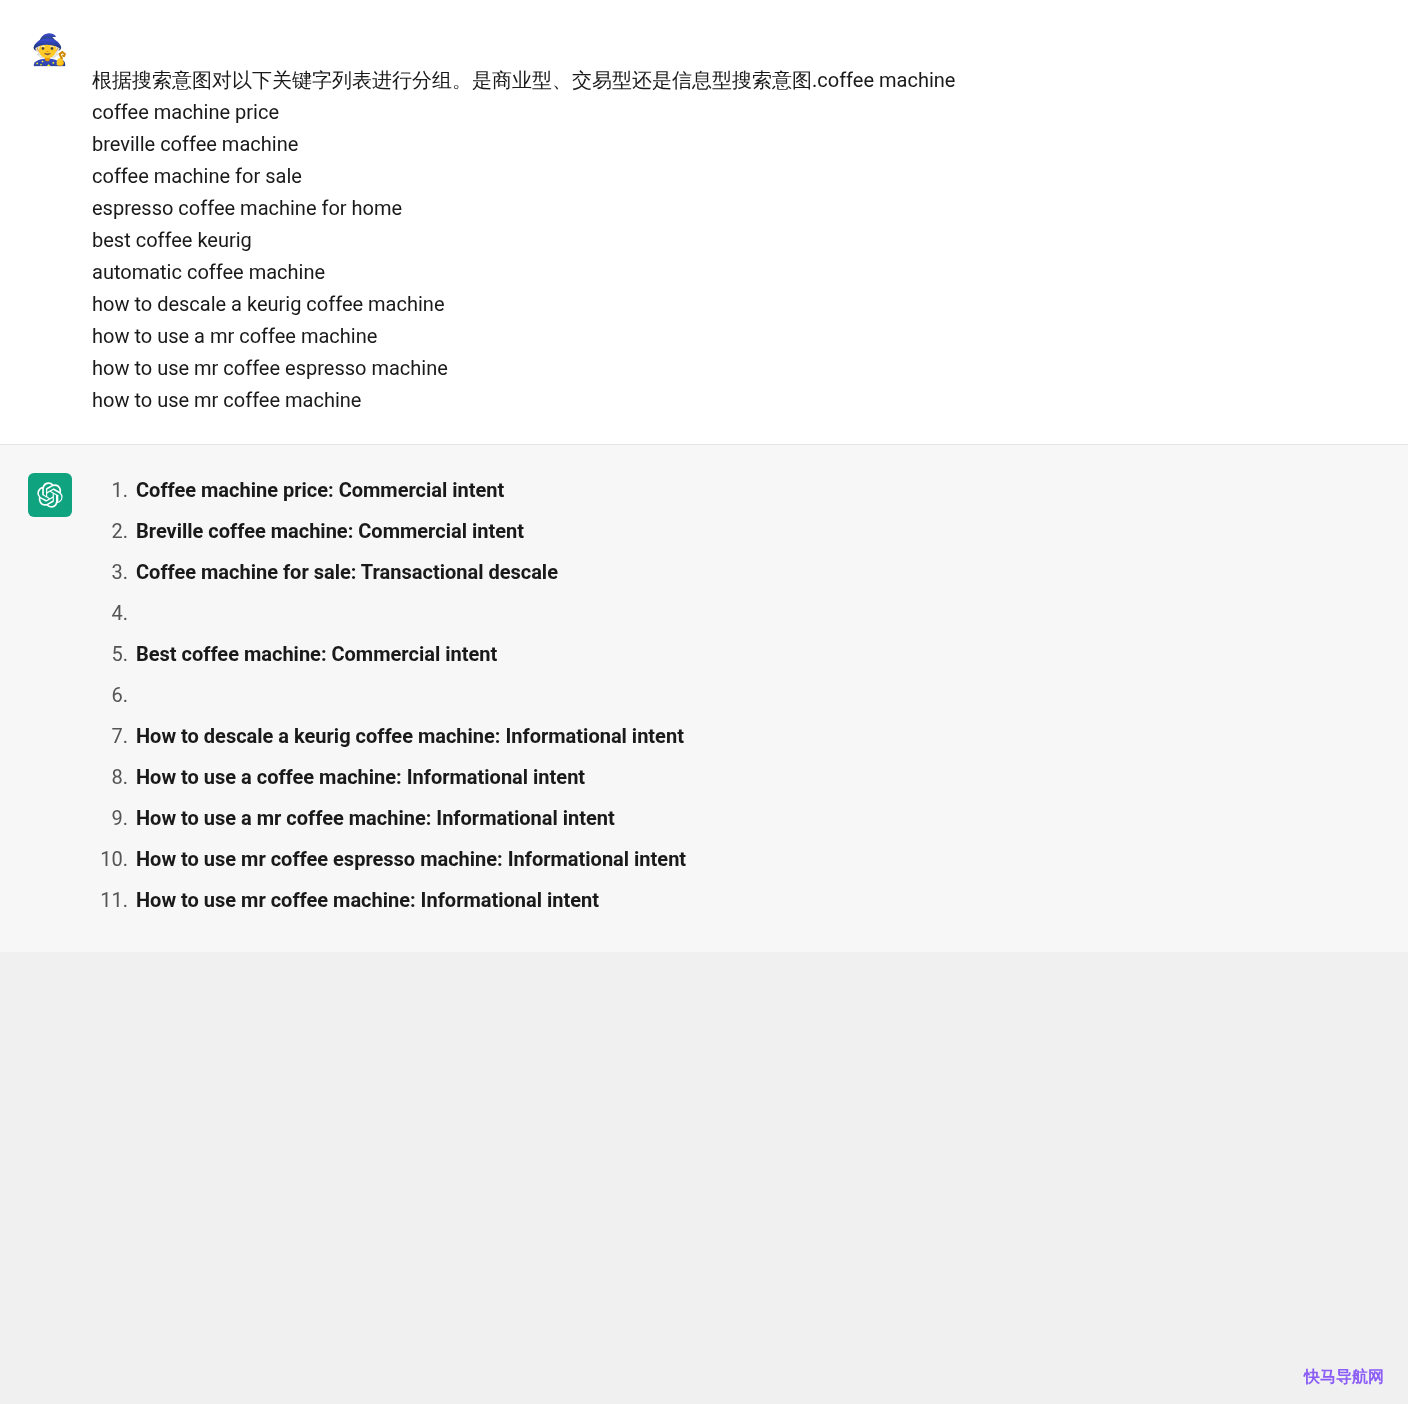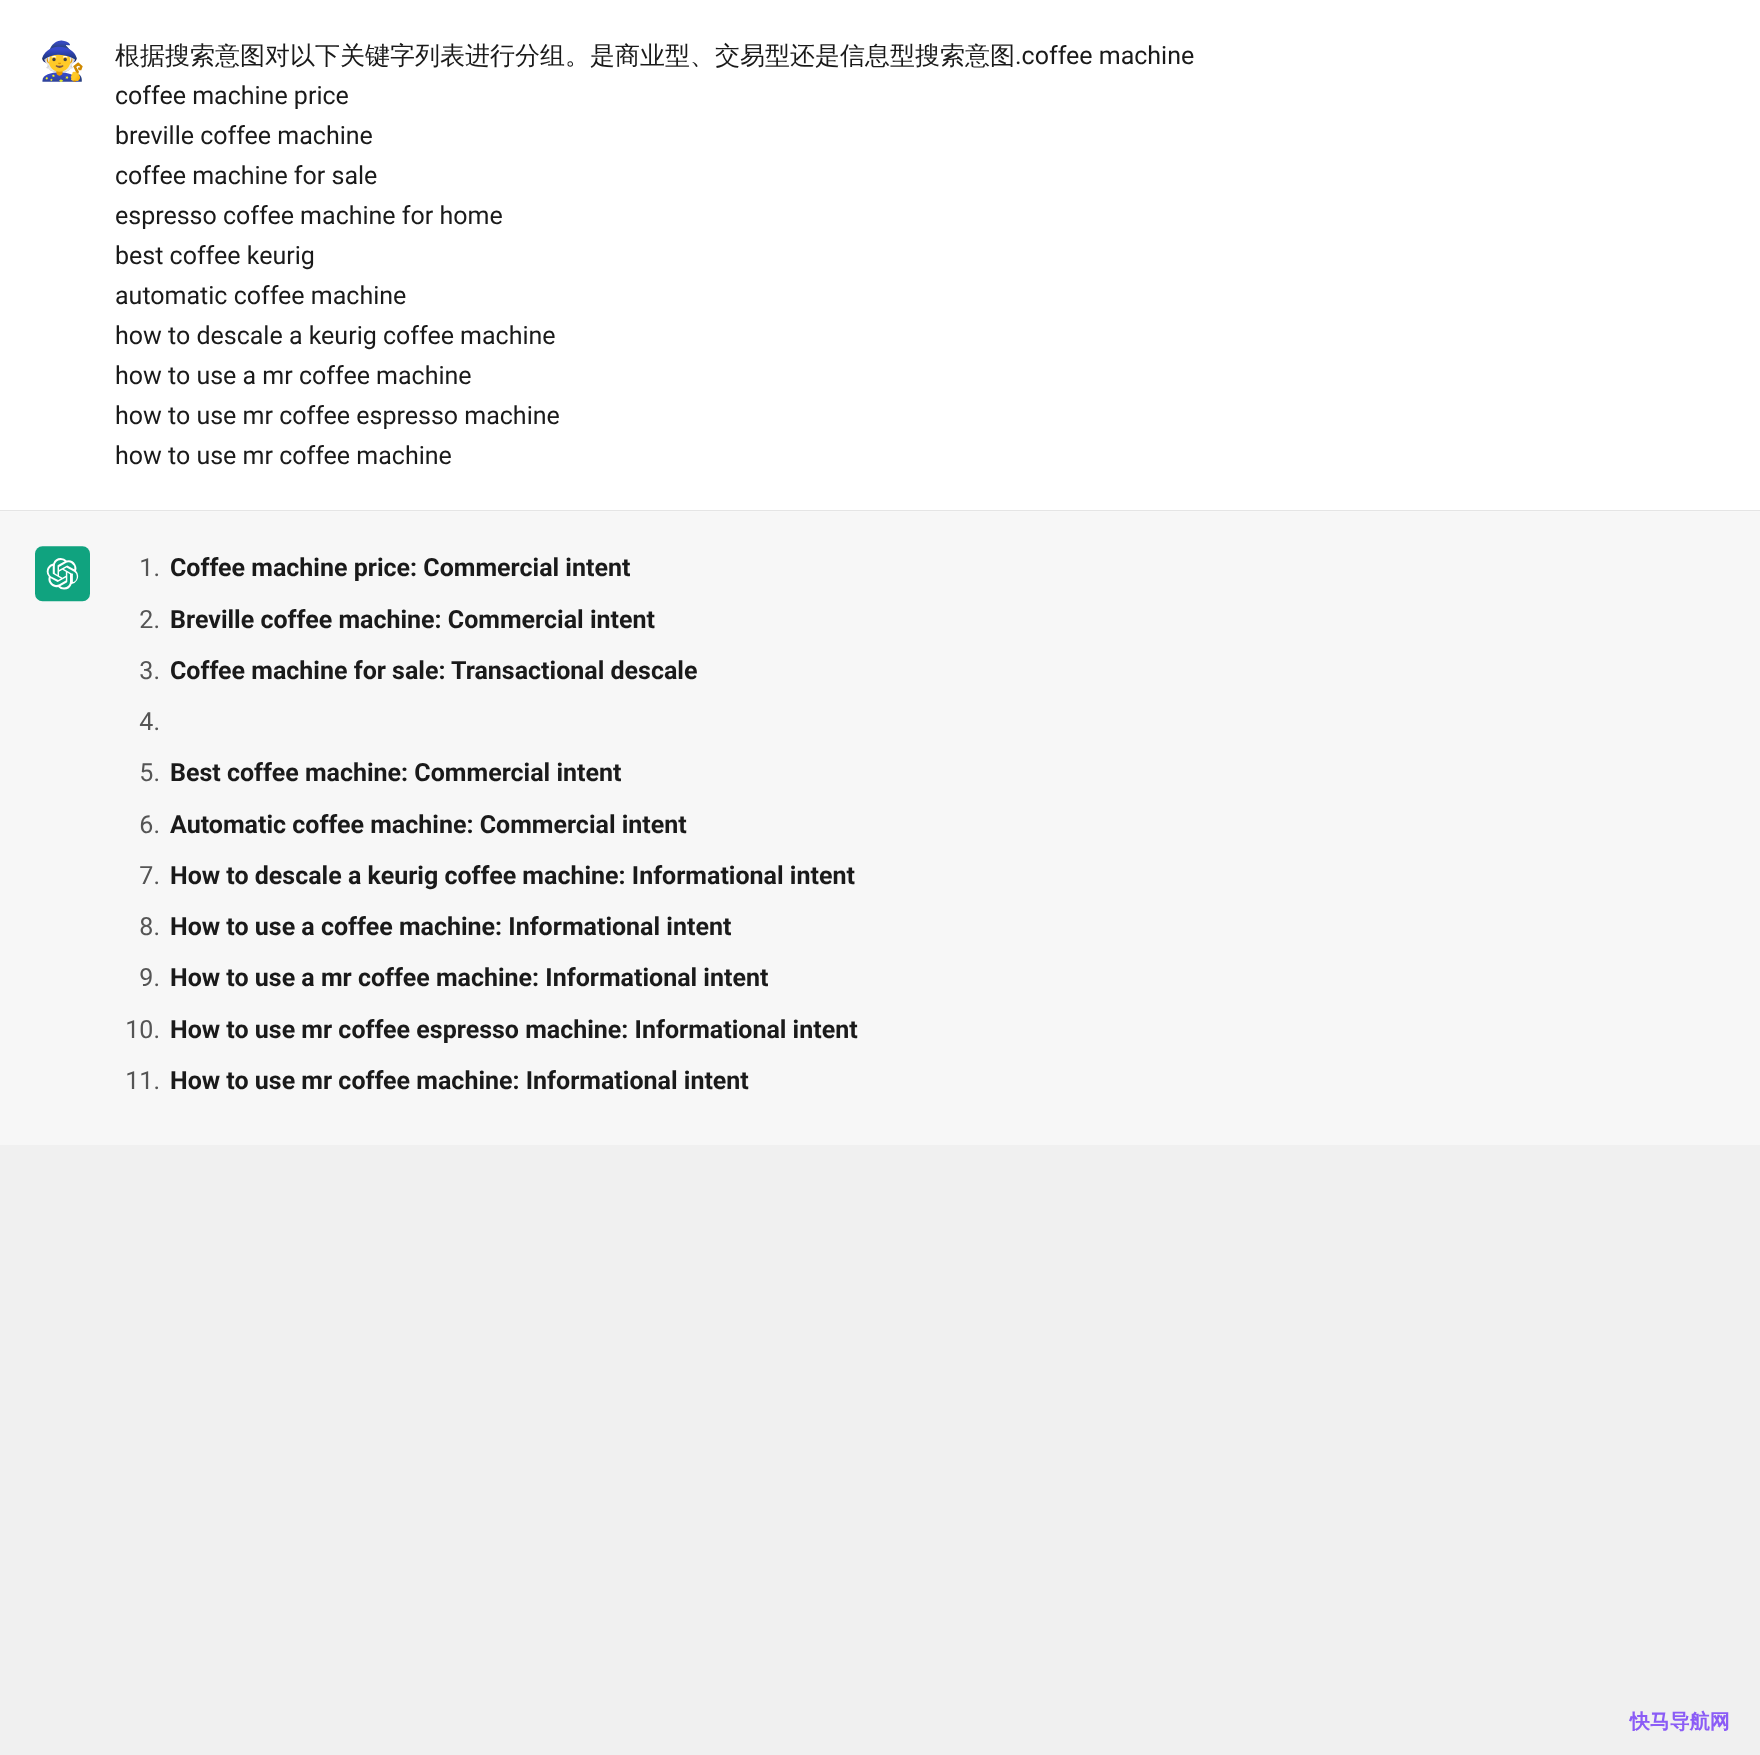--- a/index.html
+++ b/index.html
@@ -36,20 +36,21 @@
       justify-content: center;
       font-size: 30px;
       line-height: 1;
     }
 
     .user-text {
       font-size: 20px;
       line-height: 1.6;
       color: #1a1a1a;
       flex: 1;
+      margin-top: 36px;
     }
 
     
     .message-ai {
       display: flex;
       align-items: flex-start;
       padding: 28px 40px 28px 28px;
       background: #f7f7f7;
       gap: 20px;
     }
@@ -164,21 +165,20 @@
           </li>
           <li>
             <span class="list-number">4.</span>
           </li>
           <li>
             <span class="list-number">5.</span>
             <span class="list-content">Best coffee machine: Commercial intent</span>
           </li>
           <li>
             <span class="list-number">6.</span>
-            <span class="list-content">Automatic coffee machine: Commercial intent</span>
           </li>
           <li>
             <span class="list-number">7.</span>
             <span class="list-content">How to descale a keurig coffee machine: Informational intent</span>
           </li>
           <li>
             <span class="list-number">8.</span>
             <span class="list-content">How to use a coffee machine: Informational intent</span>
           </li>
           <li>

